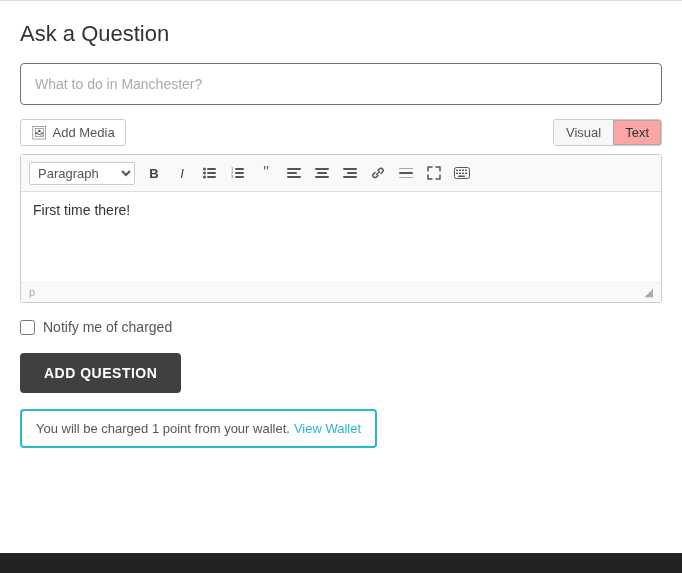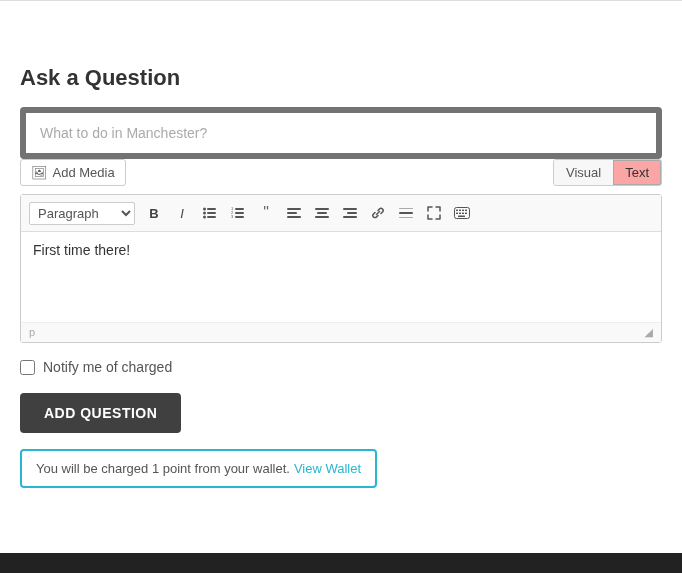--- a/index.html
+++ b/index.html
@@ -9,34 +9,34 @@
       background: #fff;
       color: #333;
       width: 682px;
       min-height: 573px;
       padding: 20px 20px 0 20px;
       border-top: 1px solid #ddd;
     }
 
     .page-title {
       font-size: 22px;
-      font-weight: 700;
+      font-weight: 400;
       color: #333;
       margin-bottom: 16px;
-      margin-top: 44px;
     }
 
     .question-input {
       width: 100%;
-      border: 6px solid #737373;
+      border: 1px solid #737373;
       border-radius: 4px;
       padding: 12px 14px;
       font-size: 14px;
       color: #999;
       outline: none;
+      margin-bottom: 14px;
     }
     .question-input::placeholder { color: #aaa; }
 
     .toolbar-row {
       display: flex;
       align-items: center;
       justify-content: space-between;
       margin-bottom: 8px;
     }
 

